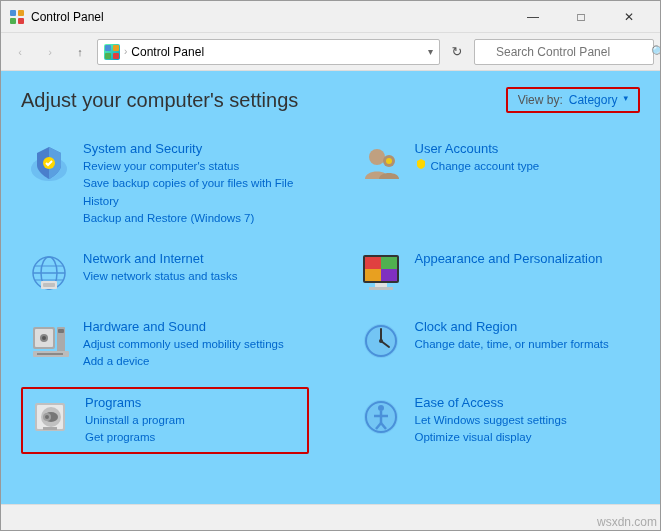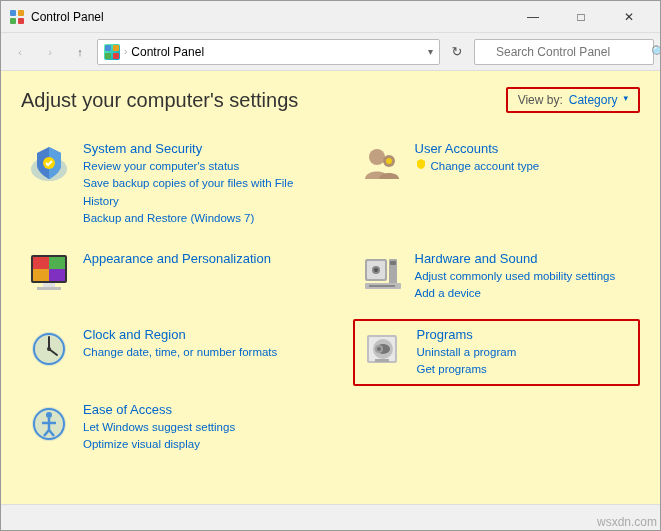--- a/index.html
+++ b/index.html
@@ -143,21 +143,21 @@
       background: transparent;
     }
     .search-icon-btn {
       color: #666;
       font-size: 12px;
       cursor: pointer;
     }
 
     
     .main-content {
-      background: #fef9c3;
+      background: #7dd3fc;
       padding: 16px 20px;
       height: calc(531px - 32px - 38px - 28px);
       overflow-y: auto;
     }
 
     .page-header {
       display: flex;
       justify-content: space-between;
       align-items: center;
       margin-bottom: 20px;
@@ -346,20 +346,37 @@
         <div class="item-title">User Accounts</div>
         <div style="display:flex; align-items:flex-start; gap:4px;">
           <svg width="12" height="12" viewBox="0 0 12 12">
             <path d="M6 1 L10 3 L10 7 C10 10 6 11 6 11 C6 11 2 10 2 7 L2 3 Z" fill="#ffd700"></path>
           </svg>
           <div class="item-sub">Change account type</div>
         </div>
       </div>
     </div>
 
+    <div class="item-row">
+      <div class="item-icon">
+        <svg width="44" height="44" viewBox="0 0 44 44">
+          <circle cx="22" cy="22" r="16" fill="none" stroke="#4a90d9" stroke-width="1.5"></circle>
+          <ellipse cx="22" cy="22" rx="8" ry="16" fill="none" stroke="#4a90d9" stroke-width="1.5"></ellipse>
+          <line x1="6" y1="22" x2="38" y2="22" stroke="#4a90d9" stroke-width="1.5"></line>
+          <line x1="8" y1="15" x2="36" y2="15" stroke="#4a90d9" stroke-width="1"></line>
+          <line x1="8" y1="29" x2="36" y2="29" stroke="#4a90d9" stroke-width="1"></line>
+          <rect x="14" y="30" width="16" height="8" fill="#e0e0e0" rx="1"></rect>
+          <rect x="16" y="32" width="12" height="4" fill="#c0c0c0" rx="1"></rect>
+        </svg>
+      </div>
+      <div class="item-text">
+        <div class="item-title">Network and Internet</div>
+        <div class="item-sub">View network status and tasks</div>
+      </div>
+    </div>
 
     <div class="item-row">
       <div class="item-icon">
         <svg width="44" height="44" viewBox="0 0 44 44">
           <rect x="4" y="4" width="36" height="28" rx="2" fill="#333"></rect>
           <rect x="6" y="6" width="32" height="24" rx="1" fill="#1a6abf"></rect>
           <rect x="6" y="6" width="16" height="12" fill="#e04040"></rect>
           <rect x="22" y="6" width="16" height="12" fill="#50b050"></rect>
           <rect x="6" y="18" width="16" height="12" fill="#e8a020"></rect>
           <rect x="22" y="18" width="16" height="12" fill="#8030c0"></rect>

